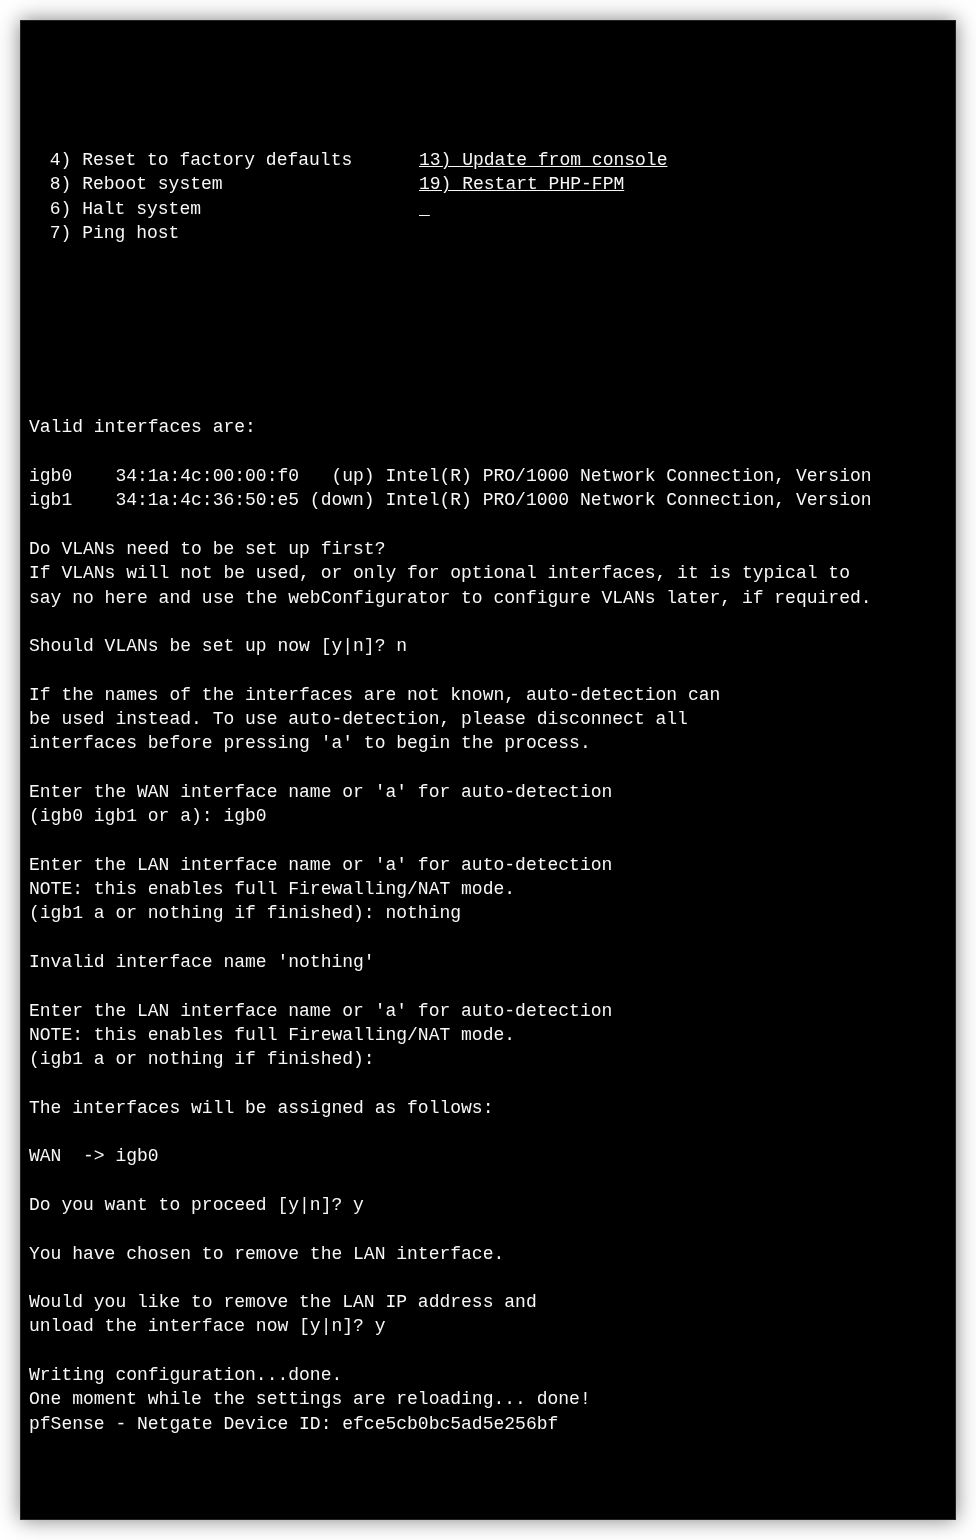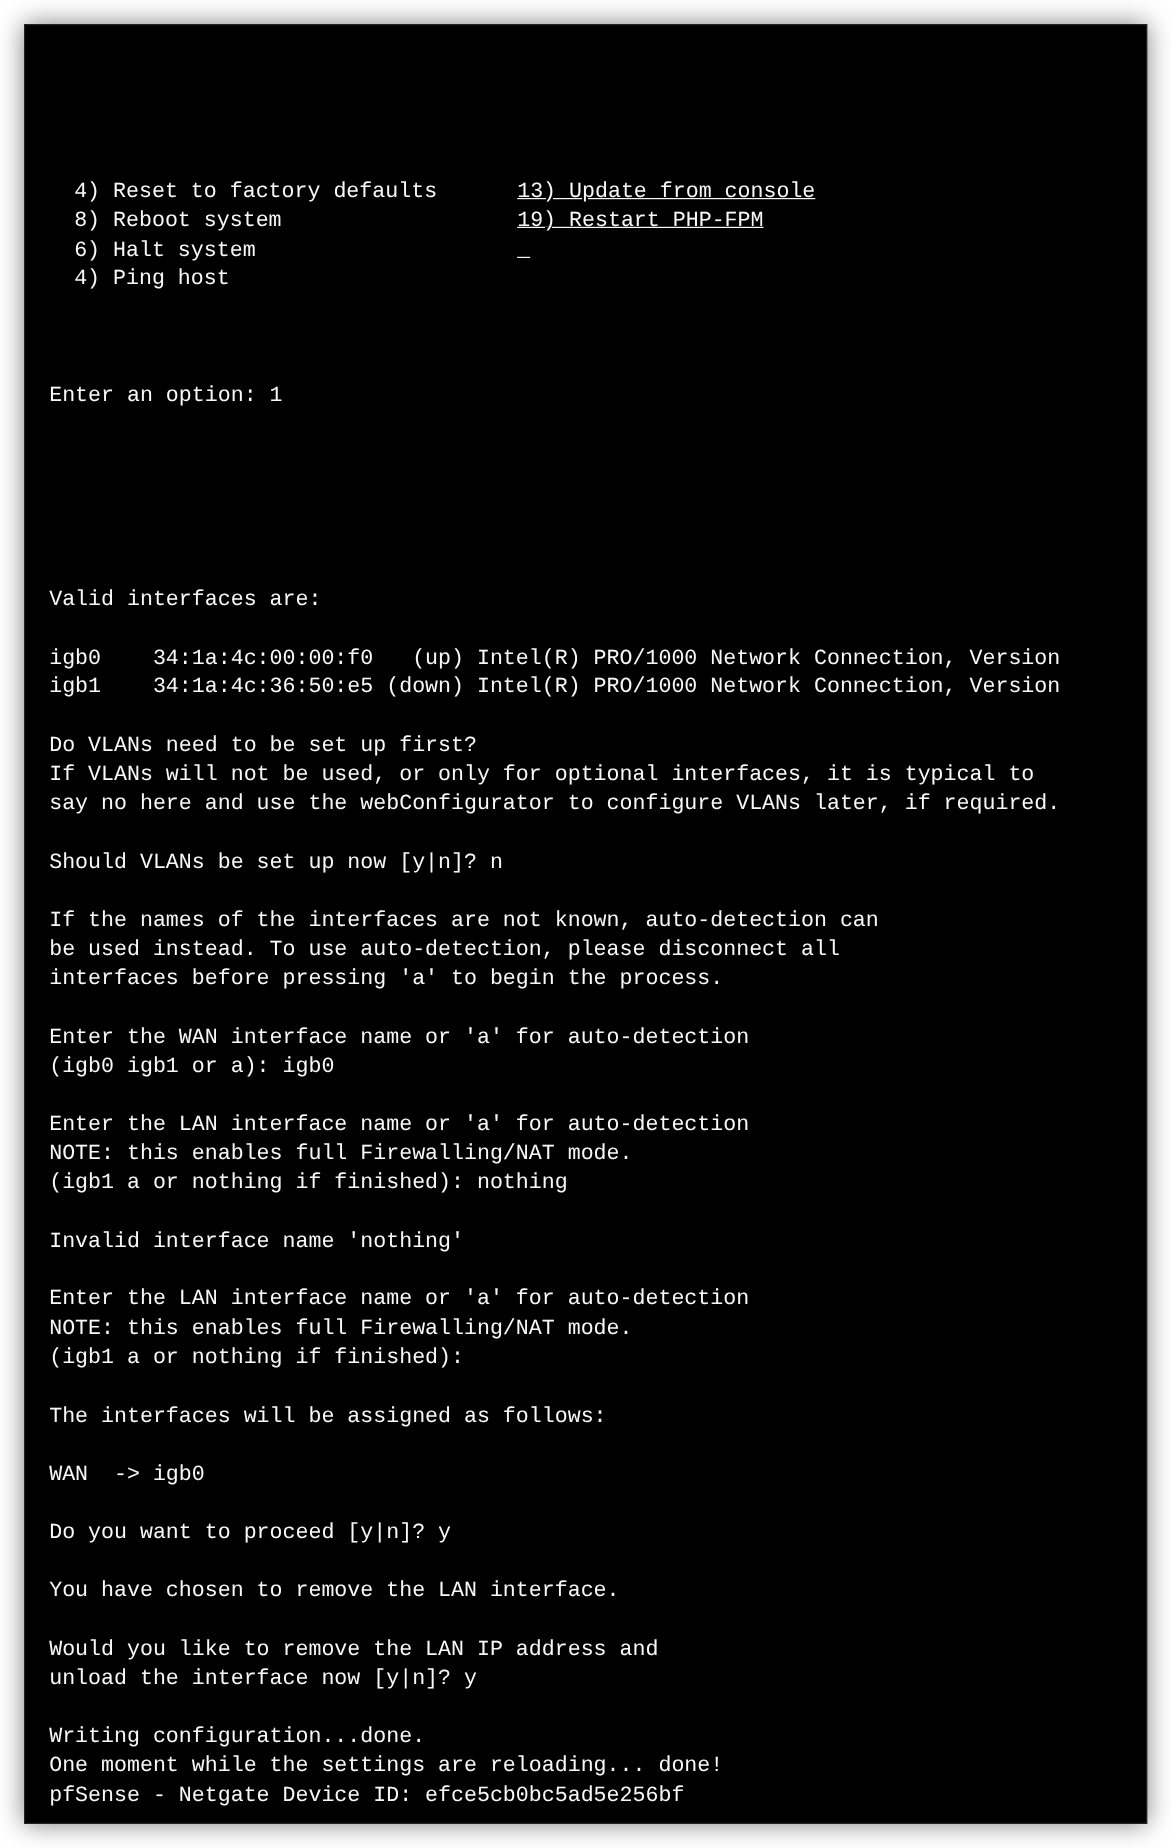--- a/index.html
+++ b/index.html
@@ -15,21 +15,21 @@
     background: #fff;
   }
   .screen {
     width: 100%;
     height: 100%;
     background: #000;
     color: #f8f8f8;
     font-family: "Courier New", ui-monospace, Menlo, Consolas, monospace;
     font-size: 18px;
     line-height: 1.35;
-    padding: 30px 10px 10px 20px;
+    padding: 30px 10px 10px 8px;
     box-sizing: border-box;
     white-space: pre;
     overflow: hidden;
     box-shadow: 0 0 20px rgba(0,0,0,0.5);
     border: 1px solid #222;
   }
   .menu-cols {
     display: flex;
   }
   .col-left  { width: 380px; }
@@ -37,25 +37,24 @@
   .indent-1 { padding-left: 10px; }
 </style>
 </head>
 <body>
 
 <div class="frame">
   <div class="screen">
 
     
     <div class="menu-cols indent-1">
-      <div class="col-left" id="top-left"><div> 4) Reset to factory defaults</div><div> 8) Reboot system</div><div> 6) Halt system</div><div> 4) Ping host</div></div>
+      <div class="col-left" id="top-left"><div> 4) Reset to factory defaults</div><div> 8) Reboot system</div><div> 6) Halt system</div><div> 7) Ping host</div></div>
       <div class="col-right" id="top-right"><div>13) Update from console</div><div>19) Restart PHP-FPM</div><div>&nbsp;</div></div>
     </div>
 
-    <div>Enter an option: 1</div>
 
     
     <div id="transcript"><div>&nbsp;</div><div>&nbsp;</div><div>Valid interfaces are:</div><div>&nbsp;</div><div>igb0    34:1a:4c:00:00:f0   (up) Intel(R) PRO/1000 Network Connection, Version</div><div>igb1    34:1a:4c:36:50:e5 (down) Intel(R) PRO/1000 Network Connection, Version</div><div>&nbsp;</div><div>Do VLANs need to be set up first?</div><div>If VLANs will not be used, or only for optional interfaces, it is typical to</div><div>say no here and use the webConfigurator to configure VLANs later, if required.</div><div>&nbsp;</div><div>Should VLANs be set up now [y|n]? n</div><div>&nbsp;</div><div>If the names of the interfaces are not known, auto-detection can</div><div>be used instead. To use auto-detection, please disconnect all</div><div>interfaces before pressing 'a' to begin the process.</div><div>&nbsp;</div><div>Enter the WAN interface name or 'a' for auto-detection</div><div>(igb0 igb1 or a): igb0</div><div>&nbsp;</div><div>Enter the LAN interface name or 'a' for auto-detection</div><div>NOTE: this enables full Firewalling/NAT mode.</div><div>(igb1 a or nothing if finished): nothing</div><div>&nbsp;</div><div>Invalid interface name 'nothing'</div><div>&nbsp;</div><div>Enter the LAN interface name or 'a' for auto-detection</div><div>NOTE: this enables full Firewalling/NAT mode.</div><div>(igb1 a or nothing if finished):</div><div>&nbsp;</div><div>The interfaces will be assigned as follows:</div><div>&nbsp;</div><div>WAN  -&gt; igb0</div><div>&nbsp;</div><div>Do you want to proceed [y|n]? y</div><div>&nbsp;</div><div>You have chosen to remove the LAN interface.</div><div>&nbsp;</div><div>Would you like to remove the LAN IP address and</div><div>unload the interface now [y|n]? y</div><div>&nbsp;</div><div>Writing configuration...done.</div><div>One moment while the settings are reloading... done!</div><div>pfSense - Netgate Device ID: efce5cb0bc5ad5e256bf</div></div>
 
     
     
 
     
     
 

